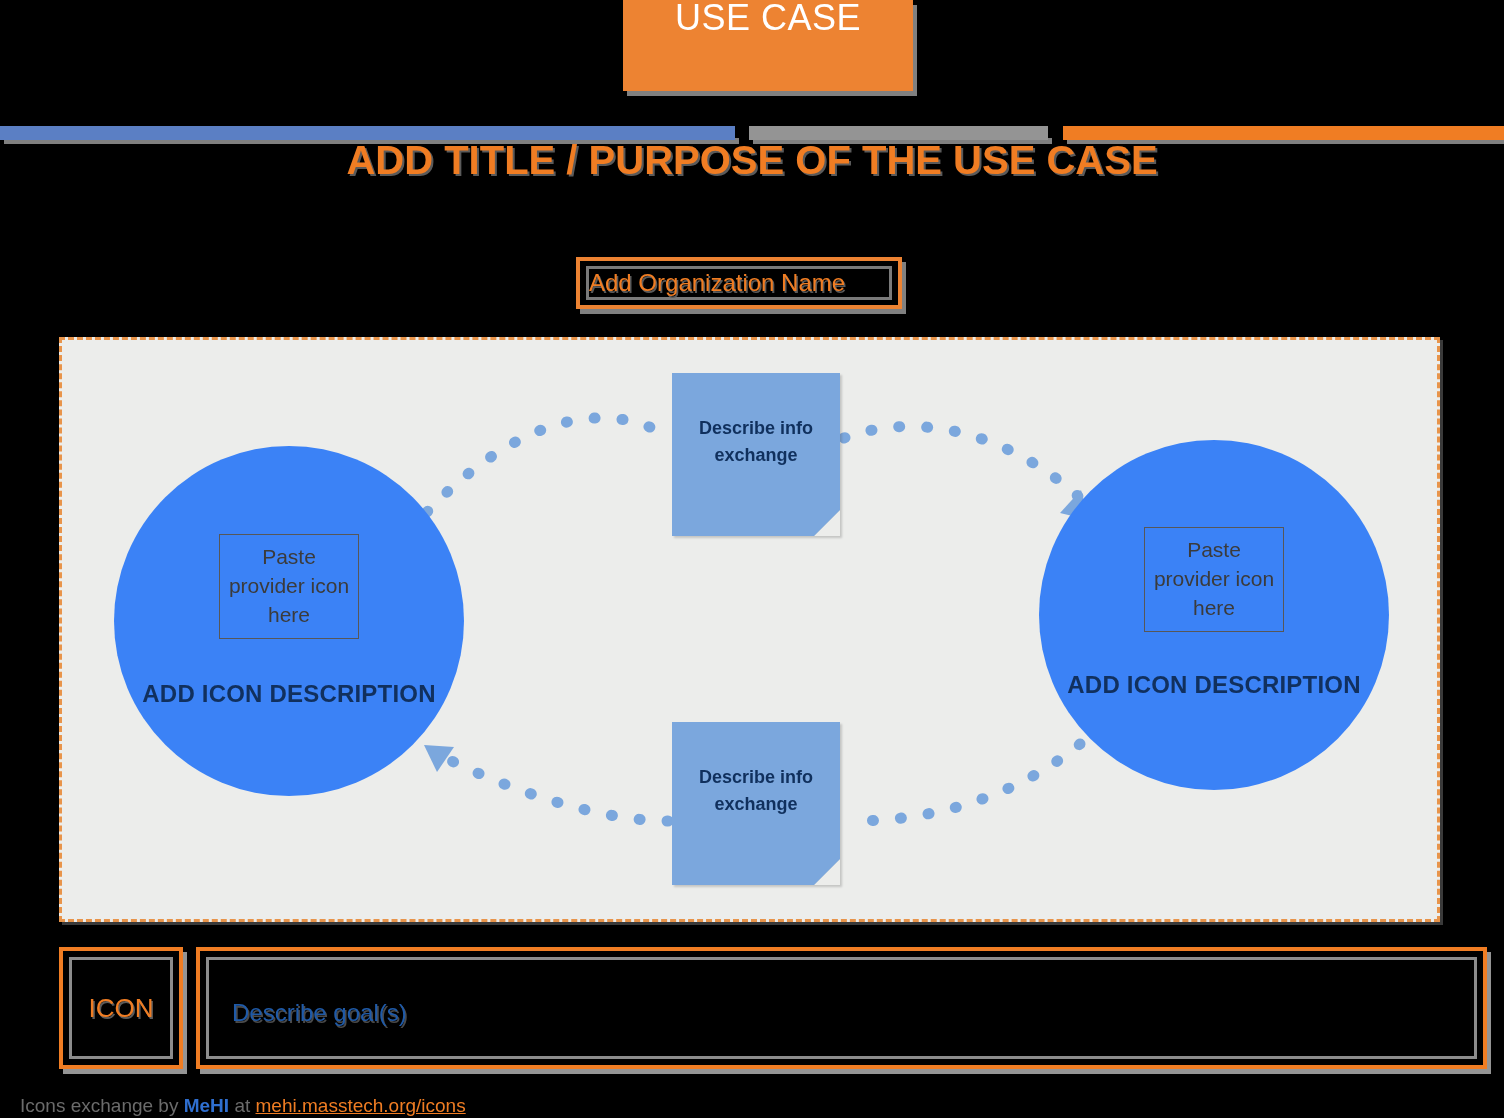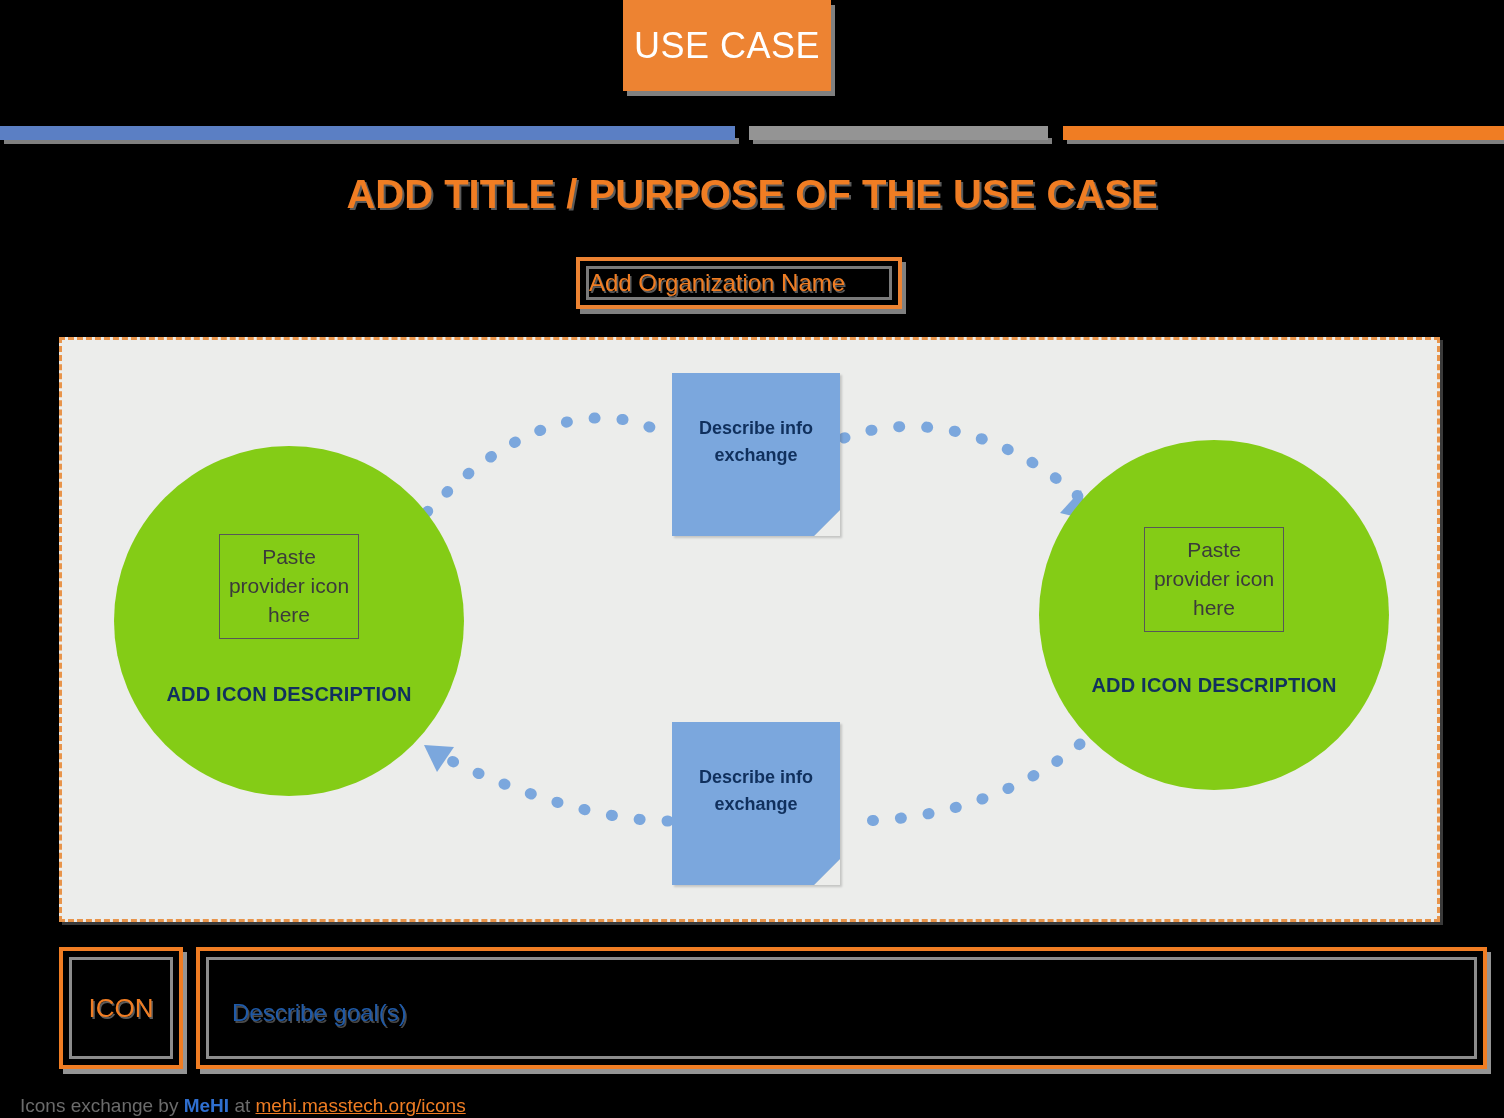--- a/index.html
+++ b/index.html
@@ -14,26 +14,25 @@
     overflow: hidden;
     font-family: "Liberation Sans", sans-serif;
     background: #000000;
   }
 
   
   #use-case-banner {
     position: absolute;
     left: 623px;
     top: 0px;
-    width: 208px;
+    width: 290px;
     height: 91px;
     background: #ed8332;
     box-shadow: 4px 5px 0 0 #808080;
     display: flex;
-    align-items: center;
     justify-content: center;
     box-sizing: border-box;
   }
   #use-case-banner .banner-text {
     color: #ffffff;
     font-size: 36px;
     letter-spacing: 0.5px;
     font-weight: 400;
     line-height: 1;
   }
@@ -61,21 +60,21 @@
   .seg-gray  { left: 749px;  width: 299px;  background: #949494; }
   .seg-orange{ left: 1063px; width: 441px;  background: #f07d23; }
   .shadow-blue  { left: 4px;    width: 735px; }
   .shadow-gray  { left: 753px;  width: 299px; }
   .shadow-orange{ left: 1067px; width: 437px; }
 
   
   #page-title {
     position: absolute;
     left: 0;
-    top: 170px;
+    top: 136px;
     width: 1504px;
     text-align: center;
     color: #f07d23;
     font-size: 40px;
     font-weight: bold;
     letter-spacing: 0px;
     text-shadow: 2px 2px 0 #5a5a5a;
     line-height: 48px;
   }
 
@@ -122,21 +121,21 @@
     box-sizing: border-box;
     box-shadow: 3px 3px 0 0 #3a3a3a;
   }
 
   
   .actor-circle {
     position: absolute;
     width: 350px;
     height: 350px;
     border-radius: 50%;
-    background: #84cc16;
+    background: #3b82f6;
     display: flex;
     flex-direction: column;
     align-items: center;
   }
   #actor-left  { left: 52px;  top: 106px; }
   #actor-right { left: 977px; top: 100px; }
 
   .icon-placeholder {
     width: 140px;
     border: 1.6px solid #575757;
@@ -146,21 +145,21 @@
     text-align: center;
     color: #3b3b3b;
     font-size: 21px;
     line-height: 29px;
     background: transparent;
   }
   .actor-desc {
     margin-top: 41px;
     text-align: center;
     color: #11305e;
-    font-size: 20px;
+    font-size: 24px;
     font-weight: bold;
     line-height: 28px;
     letter-spacing: 0.2px;
   }
   #actor-right .icon-placeholder { margin-top: 87px; }
   #actor-right .actor-desc { margin-top: 39px; }
 
   
   .note {
     position: absolute;

